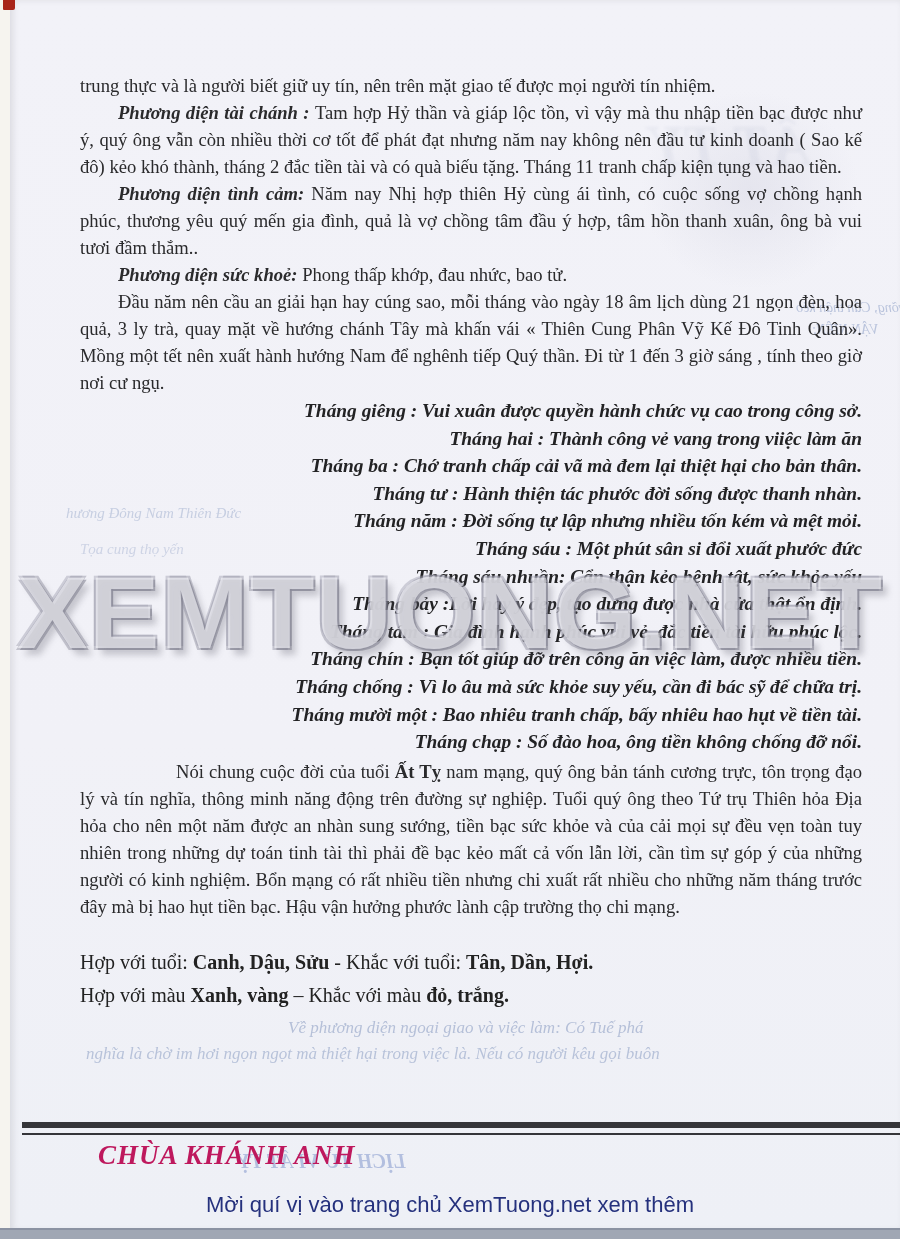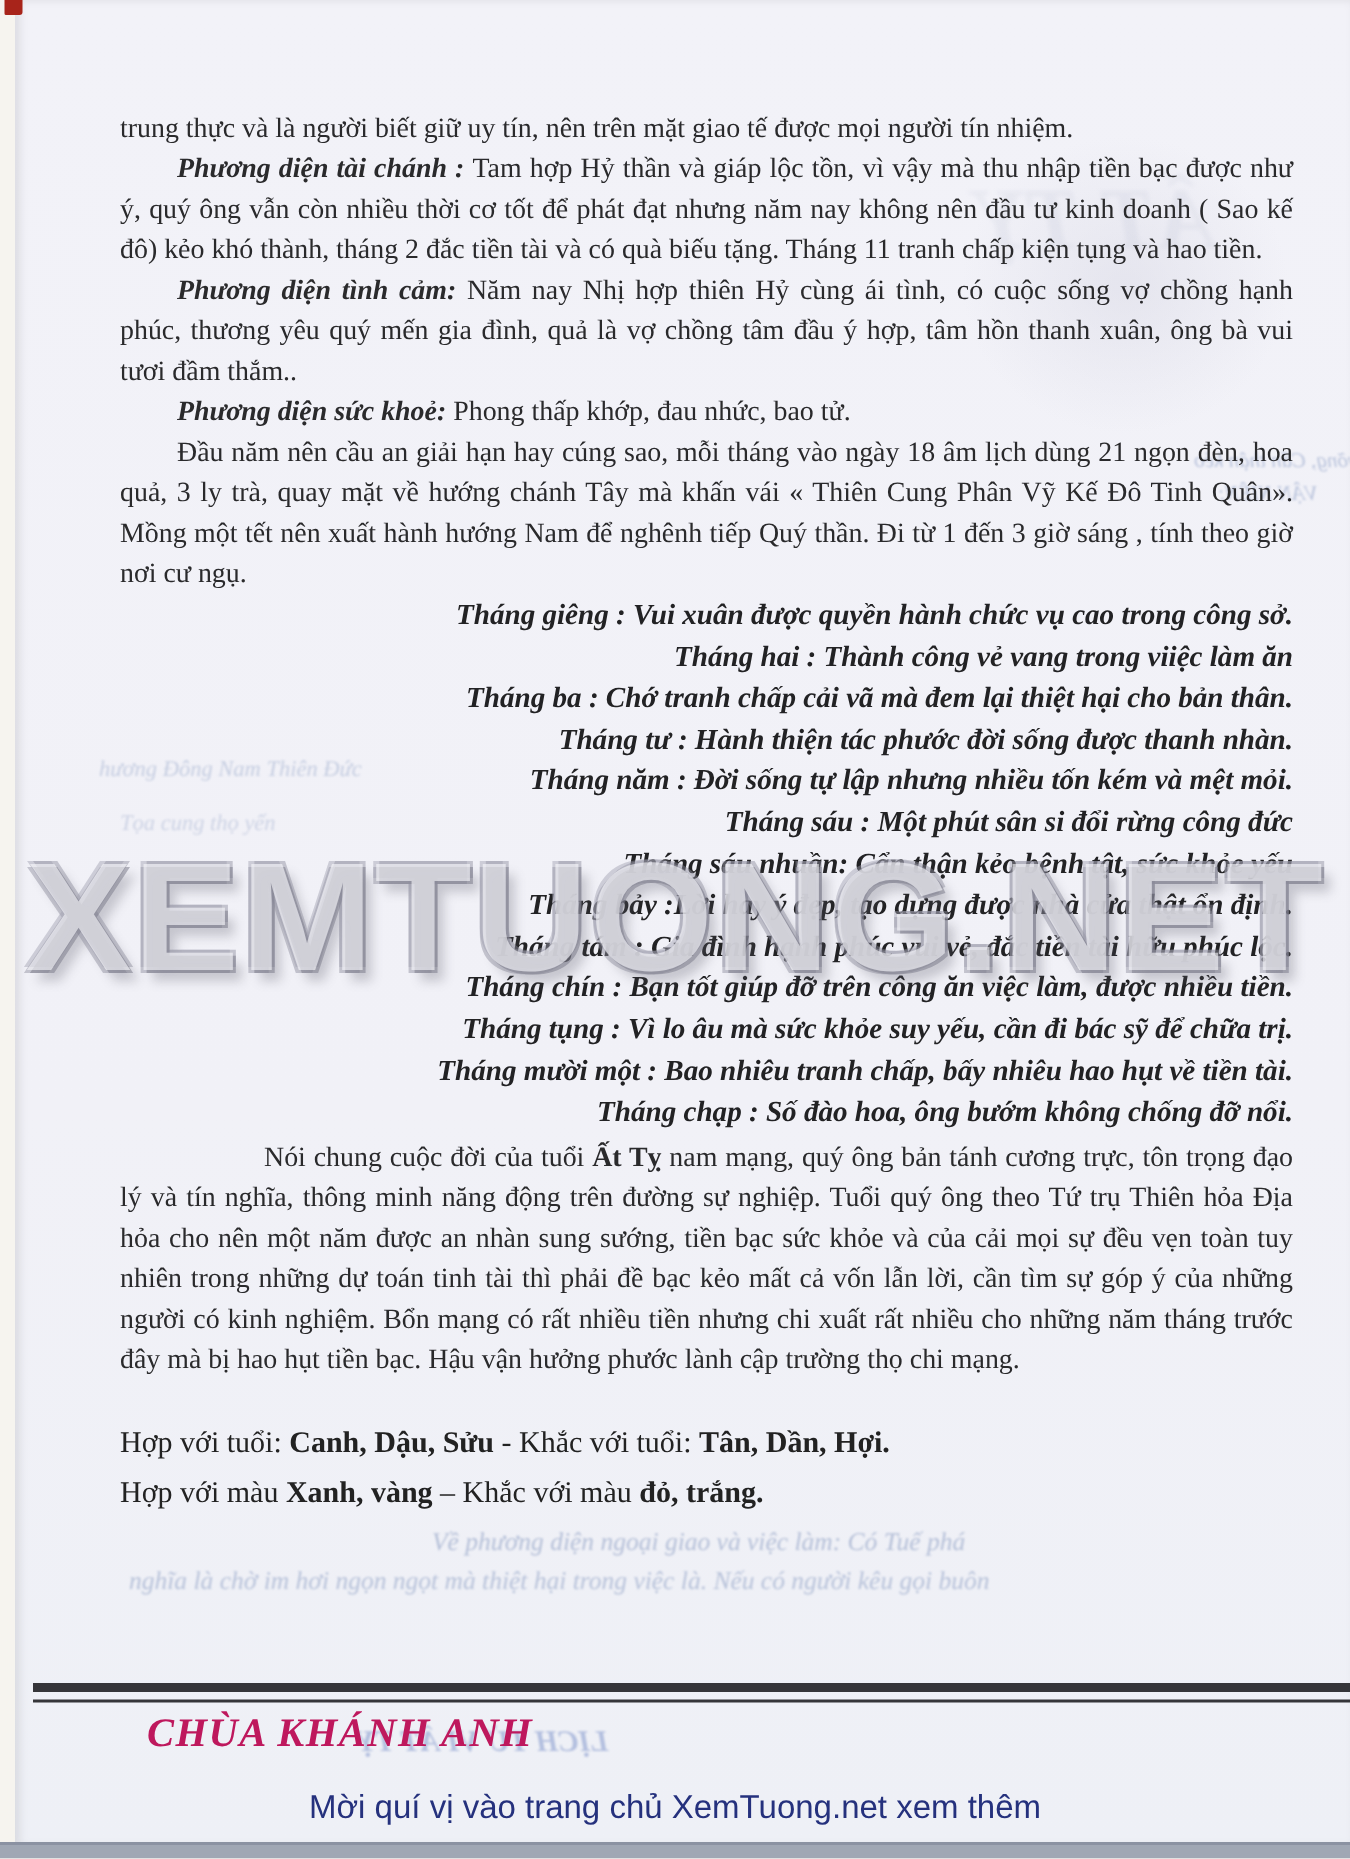--- a/index.html
+++ b/index.html
@@ -118,28 +118,28 @@
     <p class="ind"><b class="lead">Phương diện sức khoẻ: </b><span>Phong thấp khớp, đau nhức, bao tử.</span></p>
 
     <p class="ind">Đầu năm nên cầu an giải hạn hay cúng sao, mỗi tháng vào ngày 18 âm lịch dùng 21 ngọn đèn, hoa quả, 3 ly trà, quay mặt về hướng chánh Tây mà khấn vái « Thiên Cung Phân Vỹ Kế Đô Tinh Quân». Mồng một tết nên xuất hành hướng Nam để nghênh tiếp Quý thần. Đi từ 1 đến 3 giờ sáng , tính theo giờ nơi cư ngụ.</p>
 
     <div class="months">
       <div class="month-line">Tháng giêng : Vui xuân được quyền hành chức vụ cao trong công sở.</div>
       <div class="month-line">Tháng hai  : Thành công vẻ vang trong viiệc làm ăn</div>
       <div class="month-line">Tháng ba : Chớ tranh chấp cải vã mà đem lại thiệt hại cho bản thân.</div>
       <div class="month-line">Tháng tư : Hành thiện tác phước đời sống được thanh nhàn.</div>
       <div class="month-line">Tháng năm : Đời sống tự lập nhưng nhiều tốn kém và mệt mỏi.</div>
-      <div class="month-line">Tháng sáu : Một phút sân si đổi rừng công đức</div>
+      <div class="month-line">Tháng sáu : Một phút sân si đổi xuất phước đức</div>
       <div class="month-line">Tháng sáu nhuần: Cẩn thận kẻo bệnh tật, sức khỏe yếu</div>
       <div class="month-line">Tháng bảy :Lời hay ý đẹp, tạo dựng được nhà cửa thật ổn định.</div>
       <div class="month-line">Tháng tám : Gia đình hạnh phúc vui vẻ, đắc tiền tài hữu phúc lộc.</div>
       <div class="month-line">Tháng chín : Bạn tốt giúp đỡ trên công ăn việc làm, được nhiều tiền.</div>
-      <div class="month-line">Tháng tụng : Vì lo âu mà sức khỏe suy yếu, cần đi bác sỹ để chữa trị.</div>
+      <div class="month-line">Tháng chống : Vì lo âu mà sức khỏe suy yếu, cần đi bác sỹ để chữa trị.</div>
       <div class="month-line">Tháng mười một : Bao nhiêu tranh chấp, bấy nhiêu hao hụt về tiền tài.</div>
-      <div class="month-line">Tháng chạp : Số đào hoa, ông bướm không chống đỡ nổi.</div>
+      <div class="month-line">Tháng chạp : Số đào hoa, ông tiền không chống đỡ nổi.</div>
     </div>
 
     <p class="closing"><span>Nói chung cuộc đời của tuổi </span><b>Ất Tỵ</b><span> nam mạng, quý ông bản tánh cương trực, tôn trọng đạo lý và tín nghĩa, thông minh năng động trên đường sự nghiệp. Tuổi quý ông theo Tứ trụ Thiên hỏa Địa hỏa cho nên một năm được an nhàn sung sướng, tiền bạc sức khỏe và của cải mọi sự đều vẹn toàn tuy nhiên trong những dự toán tinh tài thì phải đề bạc kẻo mất cả vốn lẫn lời, cần tìm sự góp ý của những người có kinh nghiệm. Bổn mạng có rất nhiều tiền nhưng chi xuất rất nhiều cho những năm tháng trước đây mà bị hao hụt tiền bạc. Hậu vận hưởng phước lành cập trường thọ chi mạng.</span></p>
 
     <div class="compat">
       <div><span>Hợp với tuổi: </span><b>Canh, Dậu, Sửu</b><span> - Khắc với tuổi: </span><b>Tân, Dần, Hợi.</b></div>
       <div><span>Hợp với màu </span><b>Xanh, vàng</b><span> – Khắc với màu </span><b>đỏ, trắng.</b></div>
     </div>
   </div>
 

